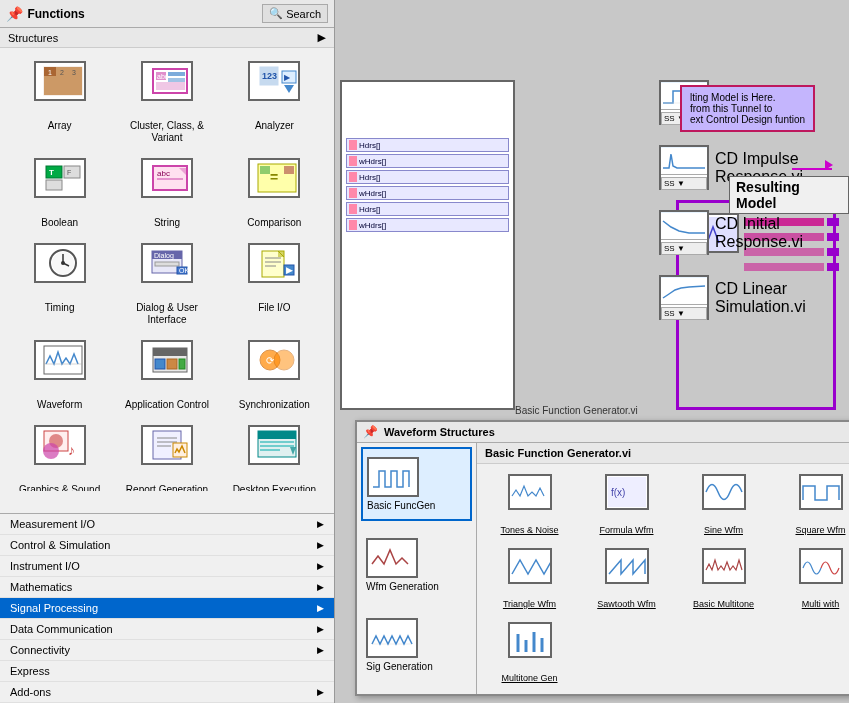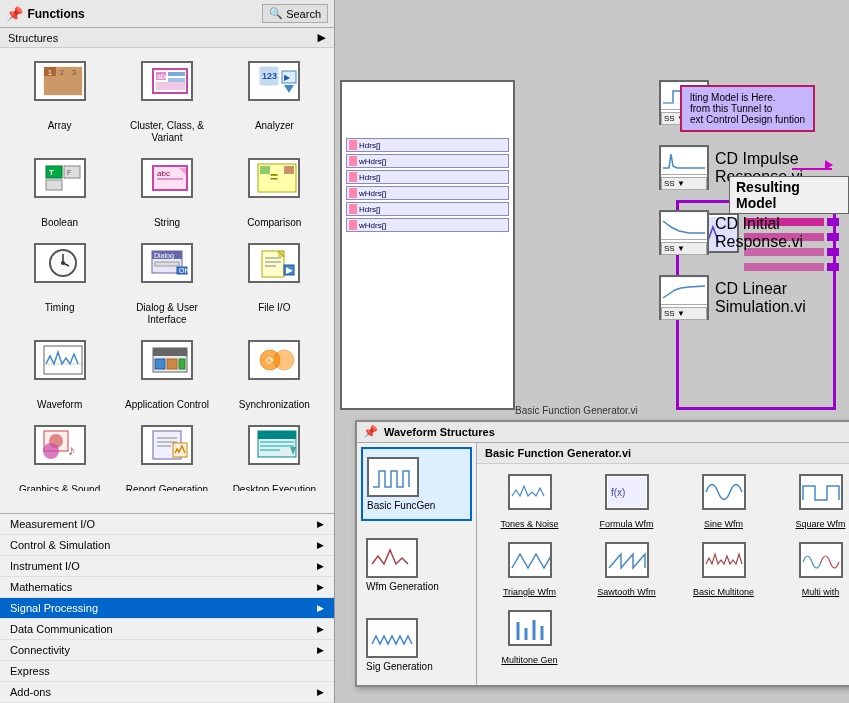--- a/index.html
+++ b/index.html
@@ -306,21 +306,21 @@
     }
 
     .wfm-small-icon {
       width: 44px;
       height: 36px;
       border: 2px solid #666;
       background: white;
       display: flex;
       align-items: center;
       justify-content: center;
-      margin-bottom: 10px;
+      margin-bottom: 16px;
     }
 
     .wfm-small-label {
       font-size: 9px;
       text-align: left;
       line-height: 1.1;
       text-decoration: underline;
     }
 
     

